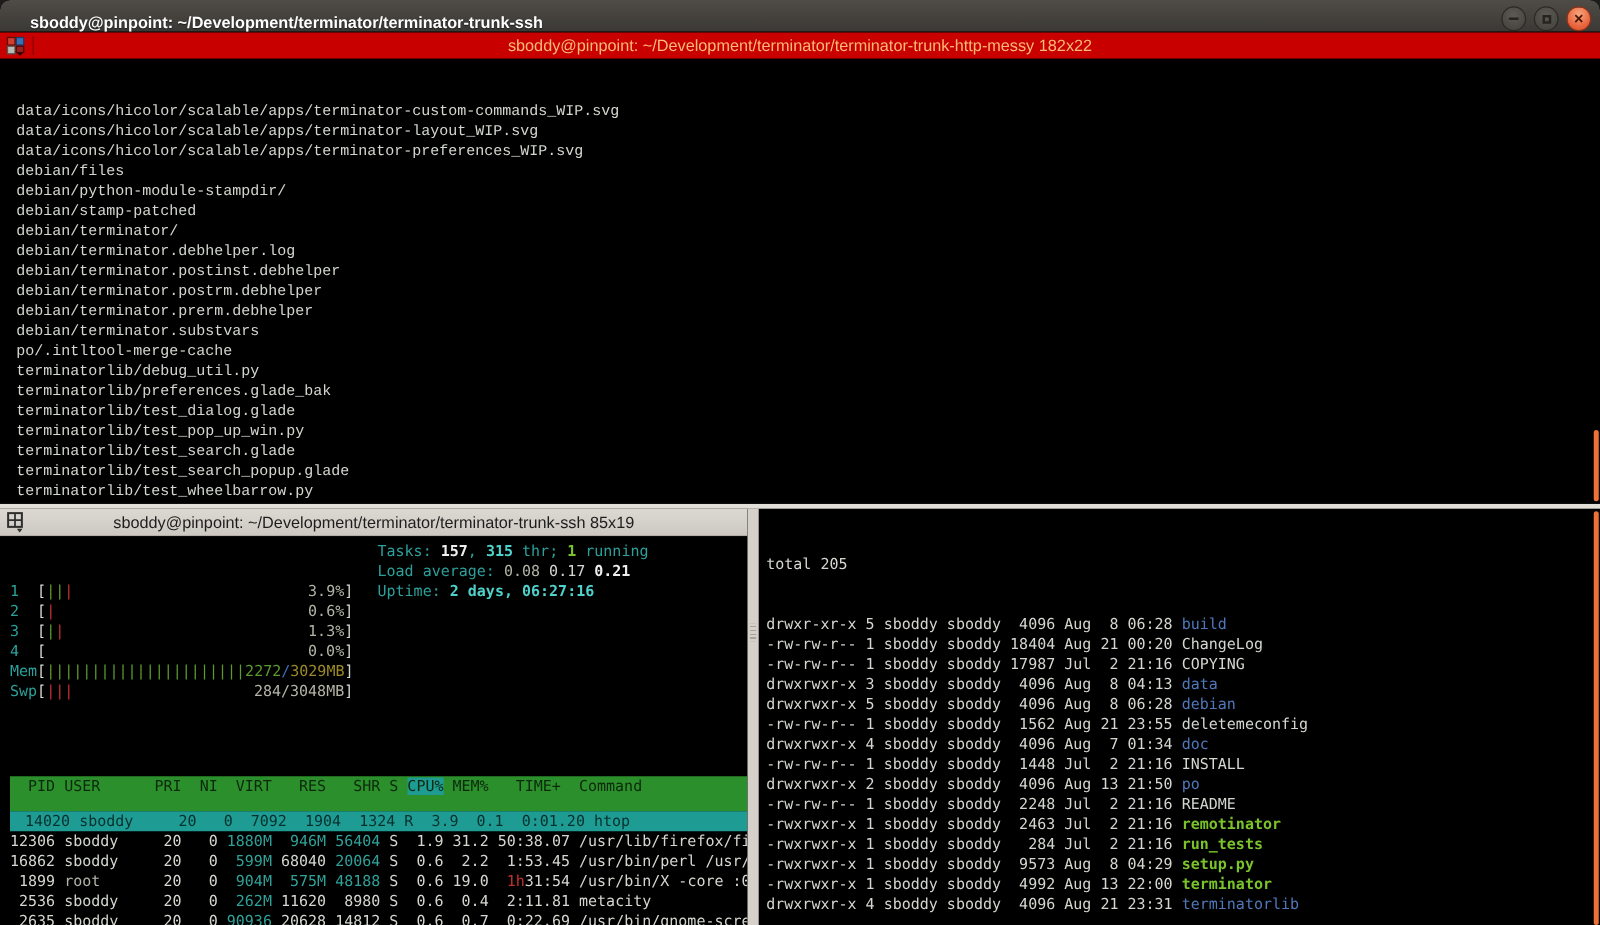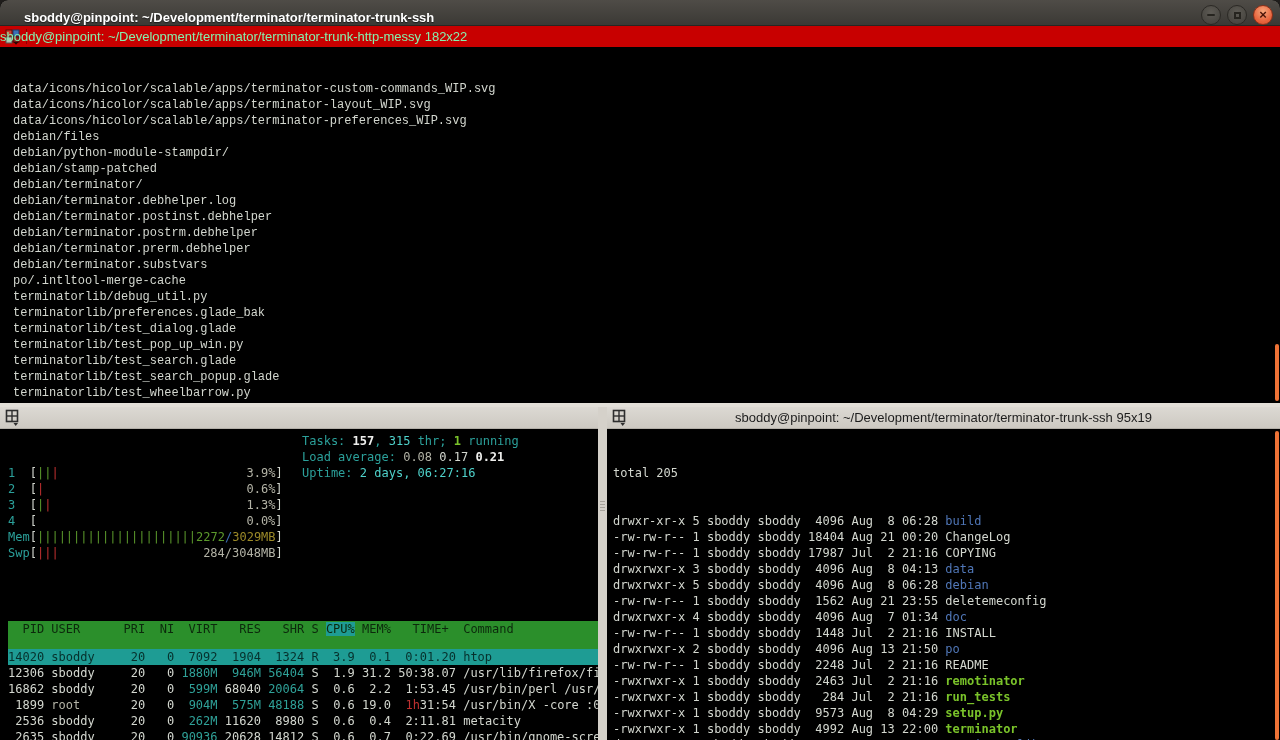--- a/index.html
+++ b/index.html
@@ -18,21 +18,21 @@
   .wbtn{width:20px;height:20px;border-radius:50%;display:flex;align-items:center;justify-content:center;box-sizing:border-box;}
   .wbtn.minb,.wbtn.maxb{background:radial-gradient(circle at 50% 35%,#5d5a54,#413f3a);border:1px solid #2b2925;}
   .glyph-min{width:8px;height:2px;background:#26241f;border-radius:1px;}
   .glyph-max{width:7px;height:7px;border:2px solid #26241f;box-sizing:border-box;}
   .wbtn.closeb{background:radial-gradient(circle at 50% 30%,#f5a177 5%,#e8633c 65%,#d6532e);border:1px solid #8f3018;}
   .glyph-x{color:#4a1408;font-size:13px;font-weight:bold;line-height:1;margin-top:-1px;}
   
   .groupbar{height:21px;background:#c80000;position:relative;display:flex;align-items:center;}
   .gicon{margin-left:5px;}
   .gsep{width:1px;height:15px;background:#8c0000;margin-left:5px;}
-  .gtitle{position:absolute;left:0;right:0;color:#86efac;font-size:13px;}
+  .gtitle{position:absolute;left:0;right:0;text-align:center;color:#fdba74;font-size:13px;}
   
   .term{font-family:"DejaVu Sans Mono",monospace;font-size:12px;line-height:16px;color:var(--fg);
     white-space:pre;overflow:hidden;position:relative;background:#000;}
   .term.top{height:354px;padding-top:2px;font-family:Liberation Mono, monospace;}
   .tline{height:16px;}
   .out{padding-left:13px;}
   .sthumb{position:absolute;width:4px;background:var(--orange);border-radius:2px;}
   .top-thumb{right:1px;bottom:2px;height:57px;}
   .right-thumb{right:1px;top:2px;bottom:3px;}
   
@@ -49,30 +49,30 @@
     position:relative;display:flex;align-items:center;flex:none;}
   .ptitle .picon{margin-left:5px;}
   .ptext{position:absolute;left:0;right:0;text-align:center;color:#1d1d1d;font-size:13px;}
   .term.bl{flex:1;padding:4px 0 0 8px;}
   .term.br{flex:1;padding:4px 0 0 6px;}
   
   .mline{height:16px;}
   .hinfo{position:absolute;left:302px;top:4px;}
   .hinfo div{height:16px;}
   .fg{color:var(--fg);} .cyan{color:var(--cyan);} .dim{color:var(--dim);margin-top:12px;}
-  .wb{color:#eeeeec;font-weight:bold;} .cb{color:var(--cyanb);font-weight:normal;}
+  .wb{color:#eeeeec;font-weight:bold;} .cb{color:var(--cyanb);font-weight:bold;}
   .gb{color:var(--greenb);font-weight:bold;}
   .barg{color:var(--green);} .barr{color:var(--red);}
   .green{color:var(--green);} .blue{color:var(--blue);} .olive{color:var(--olive);}
   .red{color:var(--red);} .teal{color:var(--teal);}
   #htable{margin-top:12px;}
   .hdr{background:var(--hdrgreen);color:#0c290c;height:28px;}
   .hdr .sort{background:var(--selbg);}
   .prow{height:16px;}
-  .prow.sel{background:var(--selbg);color:#06302c;}
+  .prow.sel{background:var(--selbg);color:#06302c;padding-left:12px;}
   
   .n-dir{color:var(--dirblue);font-weight:normal;}
   .n-exec{color:var(--greenb);font-weight:bold;}
   .n-file{color:var(--fg);}
 </style>
 </head>
 <body>
 
 <div class="window">
 
@@ -114,43 +114,35 @@
   <div class="bottom">
 
     <div class="pane left">
       <div class="ptitle">
         <svg class="picon" width="16" height="18" viewBox="0 0 16 18">
           <rect x="1.5" y="1.5" width="11" height="11" fill="none" stroke="#2e2e2e" stroke-width="1.6"></rect>
           <line x1="7" y1="1.5" x2="7" y2="12.5" stroke="#2e2e2e" stroke-width="1.4"></line>
           <line x1="1.5" y1="7" x2="12.5" y2="7" stroke="#2e2e2e" stroke-width="1.4"></line>
           <path d="M8.5 14 L13 14 L10.7 17 Z" fill="#2e2e2e"></path>
         </svg>
+        <span class="ptext">sboddy@pinpoint: ~/Development/terminator/terminator-trunk-ssh 85x19</span>
       </div>
       <div class="term bl">
         <div id="meters"><div class="mline"><span class="cyan">1  </span><span class="fg">[</span><span class="barg">|</span><span class="barg">|</span><span class="barr">|</span><span class="fg">                          </span><span class="dim">3.9%</span><span class="fg">]</span></div><div class="mline"><span class="cyan">2  </span><span class="fg">[</span><span class="barr">|</span><span class="fg">                            </span><span class="dim">0.6%</span><span class="fg">]</span></div><div class="mline"><span class="cyan">3  </span><span class="fg">[</span><span class="barg">|</span><span class="barr">|</span><span class="fg">                           </span><span class="dim">1.3%</span><span class="fg">]</span></div><div class="mline"><span class="cyan">4  </span><span class="fg">[</span><span class="fg">                             </span><span class="dim">0.0%</span><span class="fg">]</span></div><div class="mline"><span class="cyan">Mem</span><span class="fg">[</span><span class="barg">|</span><span class="barg">|</span><span class="barg">|</span><span class="barg">|</span><span class="barg">|</span><span class="barg">|</span><span class="barg">|</span><span class="barg">|</span><span class="barg">|</span><span class="barg">|</span><span class="barg">|</span><span class="barg">|</span><span class="barg">|</span><span class="barg">|</span><span class="barg">|</span><span class="barg">|</span><span class="barg">|</span><span class="barg">|</span><span class="barg">|</span><span class="barg">|</span><span class="barg">|</span><span class="barg">|</span><span class="fg"></span><span class="green">2272</span><span class="blue">/</span><span class="olive">3029MB</span><span class="fg">]</span></div><div class="mline"><span class="cyan">Swp</span><span class="fg">[</span><span class="barr">|</span><span class="barr">|</span><span class="barr">|</span><span class="fg">                    </span><span class="dim">284/3048MB</span><span class="fg">]</span></div></div>
         <div class="hinfo" id="hinfo"><div class=""><span class="cyan">Tasks: </span><span class="wb">157</span><span class="cyan">, </span><span class="cb">315</span><span class="cyan"> thr; </span><span class="gb">1</span><span class="cyan"> running</span></div><div class=""><span class="cyan">Load average: </span><span class="dim">0.08 </span><span class="fg">0.17 </span><span class="wb">0.21</span></div><div class=""><span class="cyan">Uptime: </span><span class="cb">2 days, 06:27:16</span></div></div>
         <div id="htable"><div class="hdr"><span>  PID USER      PRI  NI  VIRT   RES   SHR S </span><span class="sort">CPU%</span><span> MEM%   TIME+  Command</span></div><div class="prow sel">14020 sboddy     20   0  7092  1904  1324 R  3.9  0.1  0:01.20 htop</div><div class="prow"><span class="fg">12306 </span><span class="fg">sboddy    </span><span class="fg"> 20   0 </span><span class="teal">1880M</span><span class="fg"> </span><span class="teal"> 946M</span><span class="fg"> </span><span class="teal">56404</span><span class="fg"> S  1.9 31.2 </span><span class="fg">50:38.07 </span><span class="fg">/usr/lib/firefox/firef</span></div><div class="prow"><span class="fg">16862 </span><span class="fg">sboddy    </span><span class="fg"> 20   0 </span><span class="teal"> 599M</span><span class="fg"> </span><span class="fg">68040</span><span class="fg"> </span><span class="teal">20064</span><span class="fg"> S  0.6  2.2 </span><span class="fg"> 1:53.45 </span><span class="fg">/usr/bin/perl /usr/bin</span></div><div class="prow"><span class="fg"> 1899 </span><span class="dim">root      </span><span class="fg"> 20   0 </span><span class="teal"> 904M</span><span class="fg"> </span><span class="teal"> 575M</span><span class="fg"> </span><span class="teal">48188</span><span class="fg"> S  0.6 19.0 </span><span class="fg"> </span><span class="red">1h</span><span class="fg">31:54 </span><span class="fg">/usr/bin/X -core :0 -s</span></div><div class="prow"><span class="fg"> 2536 </span><span class="fg">sboddy    </span><span class="fg"> 20   0 </span><span class="teal"> 262M</span><span class="fg"> </span><span class="fg">11620</span><span class="fg"> </span><span class="fg"> 8980</span><span class="fg"> S  0.6  0.4 </span><span class="fg"> 2:11.81 </span><span class="fg">metacity</span></div><div class="prow"><span class="fg"> 2635 </span><span class="fg">sboddy    </span><span class="fg"> 20   0 </span><span class="teal">90936</span><span class="fg"> </span><span class="fg">20628</span><span class="fg"> </span><span class="fg">14812</span><span class="fg"> S  0.6  0.7 </span><span class="fg"> 0:22.69 </span><span class="fg">/usr/bin/gnome-screens</span></div><div class="prow"><span class="fg">13866 </span><span class="fg">sboddy    </span><span class="fg"> 20   0 </span><span class="teal"> 263M</span><span class="fg"> </span><span class="fg">35312</span><span class="fg"> </span><span class="teal">20712</span><span class="fg"> S  0.0  1.1 </span><span class="fg"> 0:10.02 </span><span class="fg">python ./terminator -g</span></div></div>
         
       </div>
     </div>
 
     <div class="vsplit">
         <div class="grip"></div>
       </div>
 
     <div class="pane rightp">
-      <div class="ptitle">
-        <svg class="picon" width="16" height="18" viewBox="0 0 16 18">
-          <rect x="1.5" y="1.5" width="11" height="11" fill="none" stroke="#2e2e2e" stroke-width="1.6"></rect>
-          <line x1="7" y1="1.5" x2="7" y2="12.5" stroke="#2e2e2e" stroke-width="1.4"></line>
-          <line x1="1.5" y1="7" x2="12.5" y2="7" stroke="#2e2e2e" stroke-width="1.4"></line>
-          <path d="M8.5 14 L13 14 L10.7 17 Z" fill="#2e2e2e"></path>
-        </svg>
-        <span class="ptext">sboddy@pinpoint: ~/Development/terminator/terminator-trunk-ssh 95x19</span>
-      </div>
       <div class="term br">
         <div class="tline"><span>total 205</span></div>
         <div id="lslines"><div class="tline"><span class="fg">drwxr-xr-x 5 sboddy sboddy  4096 Aug  8 06:28 </span><span class="n-dir">build</span></div><div class="tline"><span class="fg">-rw-rw-r-- 1 sboddy sboddy 18404 Aug 21 00:20 </span><span class="n-file">ChangeLog</span></div><div class="tline"><span class="fg">-rw-rw-r-- 1 sboddy sboddy 17987 Jul  2 21:16 </span><span class="n-file">COPYING</span></div><div class="tline"><span class="fg">drwxrwxr-x 3 sboddy sboddy  4096 Aug  8 04:13 </span><span class="n-dir">data</span></div><div class="tline"><span class="fg">drwxrwxr-x 5 sboddy sboddy  4096 Aug  8 06:28 </span><span class="n-dir">debian</span></div><div class="tline"><span class="fg">-rw-rw-r-- 1 sboddy sboddy  1562 Aug 21 23:55 </span><span class="n-file">deletemeconfig</span></div><div class="tline"><span class="fg">drwxrwxr-x 4 sboddy sboddy  4096 Aug  7 01:34 </span><span class="n-dir">doc</span></div><div class="tline"><span class="fg">-rw-rw-r-- 1 sboddy sboddy  1448 Jul  2 21:16 </span><span class="n-file">INSTALL</span></div><div class="tline"><span class="fg">drwxrwxr-x 2 sboddy sboddy  4096 Aug 13 21:50 </span><span class="n-dir">po</span></div><div class="tline"><span class="fg">-rw-rw-r-- 1 sboddy sboddy  2248 Jul  2 21:16 </span><span class="n-file">README</span></div><div class="tline"><span class="fg">-rwxrwxr-x 1 sboddy sboddy  2463 Jul  2 21:16 </span><span class="n-exec">remotinator</span></div><div class="tline"><span class="fg">-rwxrwxr-x 1 sboddy sboddy   284 Jul  2 21:16 </span><span class="n-exec">run_tests</span></div><div class="tline"><span class="fg">-rwxrwxr-x 1 sboddy sboddy  9573 Aug  8 04:29 </span><span class="n-exec">setup.py</span></div><div class="tline"><span class="fg">-rwxrwxr-x 1 sboddy sboddy  4992 Aug 13 22:00 </span><span class="n-exec">terminator</span></div><div class="tline"><span class="fg">drwxrwxr-x 4 sboddy sboddy  4096 Aug 21 23:31 </span><span class="n-dir">terminatorlib</span></div></div>
         
         <div class="sthumb right-thumb"></div>
       </div>
     </div>
 
   </div>
 </div>

